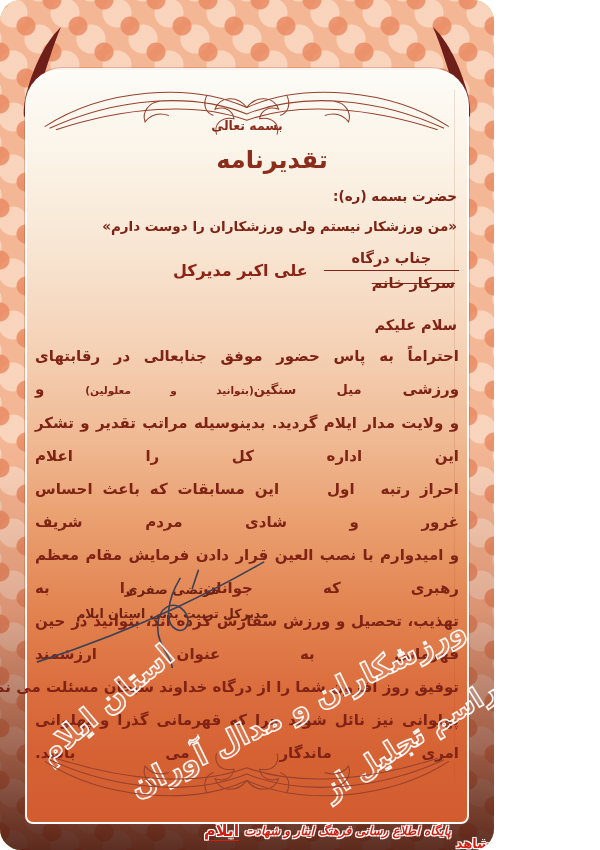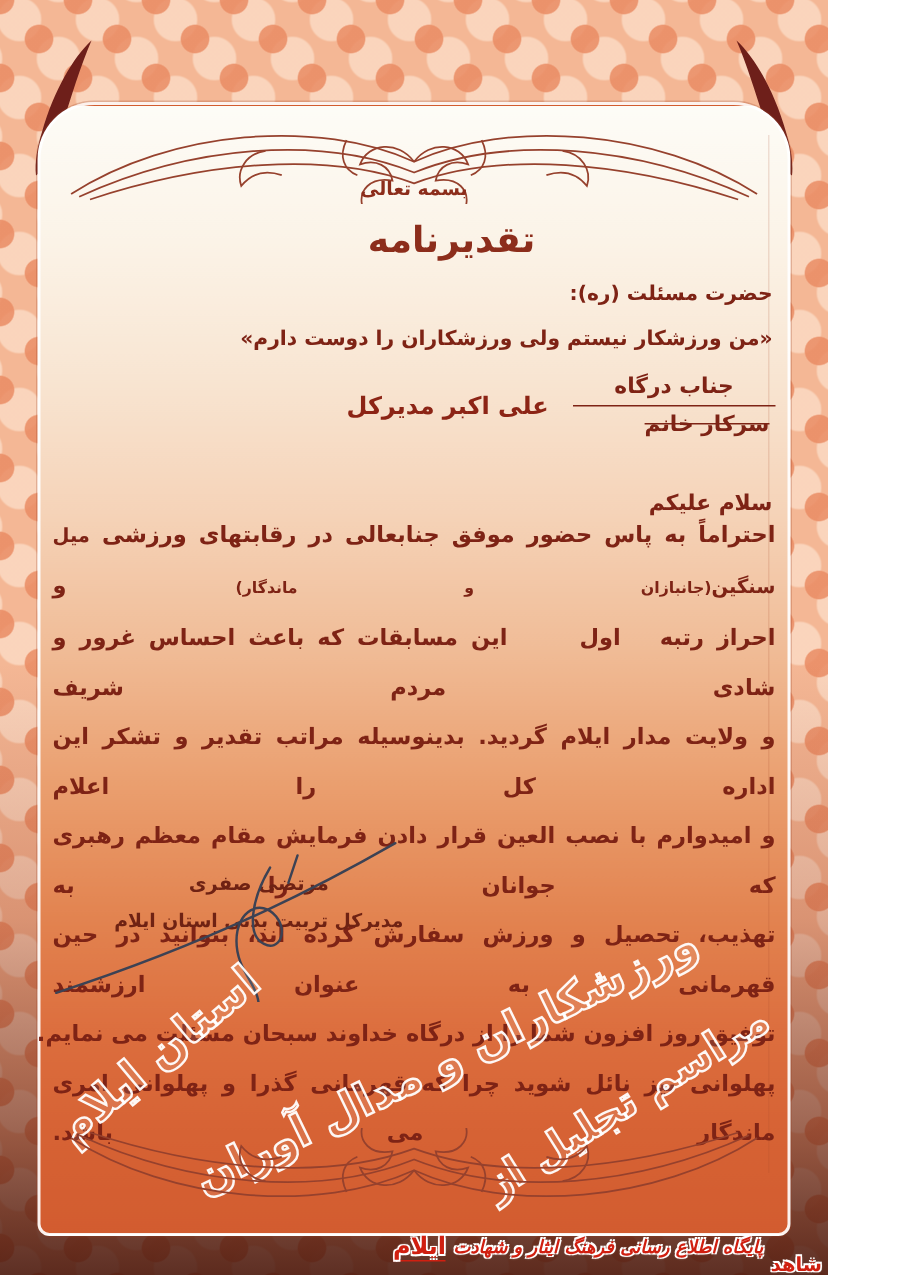--- a/index.html
+++ b/index.html
@@ -1,17 +1,17 @@
 <!DOCTYPE html>
 <html lang="fa"><head>
 <meta charset="utf-8">
 <style>
   html,body{margin:0;padding:0;}
   body{font-family:"DejaVu Sans", sans-serif;}
-  .page{position:relative;width:552px;height:850px;overflow:hidden;background:#bef264;}
+  .page{position:relative;width:494px;height:850px;overflow:hidden;background:#bef264;border-radius:21px;}
 
   
   .border-pattern{position:absolute;inset:0;
     background-color:#f4b795;
     background-image:
       linear-gradient(180deg, rgba(255,255,255,0) 52%, rgba(150,55,28,0.28) 72%, rgba(100,32,16,0.6) 88%, rgba(66,18,9,0.85) 100%),
       radial-gradient(circle, rgba(234,140,100,0.85) 9px, rgba(234,140,100,0) 10px),
       radial-gradient(circle, rgba(234,140,100,0.85) 9px, rgba(234,140,100,0) 10px),
       radial-gradient(circle, rgba(250,214,190,0.95) 14px, rgba(250,214,190,0) 15px),
       radial-gradient(circle, rgba(250,214,190,0.95) 14px, rgba(250,214,190,0) 15px);
@@ -45,21 +45,21 @@
   .quote-head{position:absolute;top:118px;right:10px;font-size:13.5px;font-weight:bold;color:#7e2315;}
   .quote-text{position:absolute;top:148px;right:10px;font-size:13.5px;font-weight:bold;color:#7e2315;}
 
   .salutation-row{position:absolute;top:180px;right:8px;display:flex;direction:rtl;align-items:center;gap:16px;}
   .sal-stack{text-align:center;}
   .sal-male,.sal-female{font-size:14.5px;font-weight:bold;color:#7e2315;padding:0 4px;}
   .sal-bar{border-top:1.6px solid #7e2315;margin:4px 0;}
   .sal-female{text-decoration:line-through;margin-left:44px;}
   .recipient-name{font-size:16px;font-weight:bold;color:#8c2415;}
 
-  .greeting{position:absolute;top:258px;right:10px;font-size:14.5px;font-weight:bold;color:#7e2315;}
+  .greeting{position:absolute;top:247px;right:10px;font-size:14.5px;font-weight:bold;color:#7e2315;}
 
   .body-text{position:absolute;top:270px;left:8px;right:8px;color:#7e2315;font-weight:bold;}
   .bline{direction:rtl;font-size:15px;line-height:33px;white-space:nowrap;}
   .bline.justify{white-space:normal;text-align:justify;text-align-last:justify;}
   .bline.right{text-align:right;}
   .fill-in{font-size:13px;}
   .small-note{font-size:10.5px;}
   .gap{display:inline-block;height:1px;}
   .g1{width:26px;} .g2{width:48px;}
 
@@ -109,44 +109,44 @@
         <path d="M150,26 c-14,2 -22,14 -18,26 c8,-10 18,-12 30,-8"></path>
         <path d="M370,26 c14,2 22,14 18,26 c-8,-10 -18,-12 -30,-8"></path>
         <path d="M210,18 c-6,12 -2,22 8,26"></path>
         <path d="M310,18 c6,12 2,22 -8,26"></path>
       </g>
     </svg>
 
     <div class="besmele">بسمه تعالی</div>
     <div class="cert-title">تقدیرنامه</div>
 
-    <div class="quote-head">حضرت مسئلت (ره):</div>
+    <div class="quote-head">حضرت بسمه (ره):</div>
     <div class="quote-text">«من ورزشکار نیستم ولی ورزشکاران را دوست دارم»</div>
 
     <div class="salutation-row">
       <div class="sal-stack">
         <div class="sal-male">جناب درگاه</div>
         <div class="sal-bar"></div>
         <div class="sal-female">سرکار خانم</div>
       </div>
       <div class="recipient-name">علی اکبر مدیرکل</div>
     </div>
 
     <div class="greeting">سلام علیکم</div>
 
     <div class="body-text">
       <div class="bline justify">
         <span>احتراماً به پاس حضور موفق جنابعالی در رقابتهای ورزشی</span>
-        <span class="fill-in">میل سنگین</span><span class="small-note">(جانبازان و ماندگار)</span>
+        <span class="fill-in">میل سنگین</span><span class="small-note">(بتوانید و معلولین)</span>
         <span>و</span>
       </div>
+      <div class="bline justify">و ولایت مدار ایلام گردید. بدینوسیله مراتب تقدیر و تشکر این اداره کل را اعلام</div>
       <div class="bline justify">
         <span>احراز رتبه</span><span class="gap g1"></span><span>اول</span><span class="gap g2"></span><span>این مسابقات که باعث احساس غرور و شادی مردم شریف</span>
       </div>
-      <div class="bline justify">و ولایت مدار ایلام گردید. بدینوسیله مراتب تقدیر و تشکر این اداره کل را اعلام</div>
       <div class="bline justify">و امیدوارم با نصب العین قرار دادن فرمایش مقام معظم رهبری که جوانان را به</div>
       <div class="bline justify">تهذیب، تحصیل و ورزش سفارش کرده اند، بتوانید در حین قهرمانی به عنوان ارزشمند</div>
       <div class="bline right">توفیق روز افزون شما را از درگاه خداوند سبحان مسئلت می نمایم.</div>
       <div class="bline justify">پهلوانی نیز نائل شوید چرا که قهرمانی گذرا و پهلوانی امری ماندگار می باشد.</div>
     </div>
 
     <div class="sig-block">
       <div class="sig-name">مرتضی صفری</div>
       <div class="sig-title">مدیرکل تربیت بدنی استان ایلام</div>
     </div>

